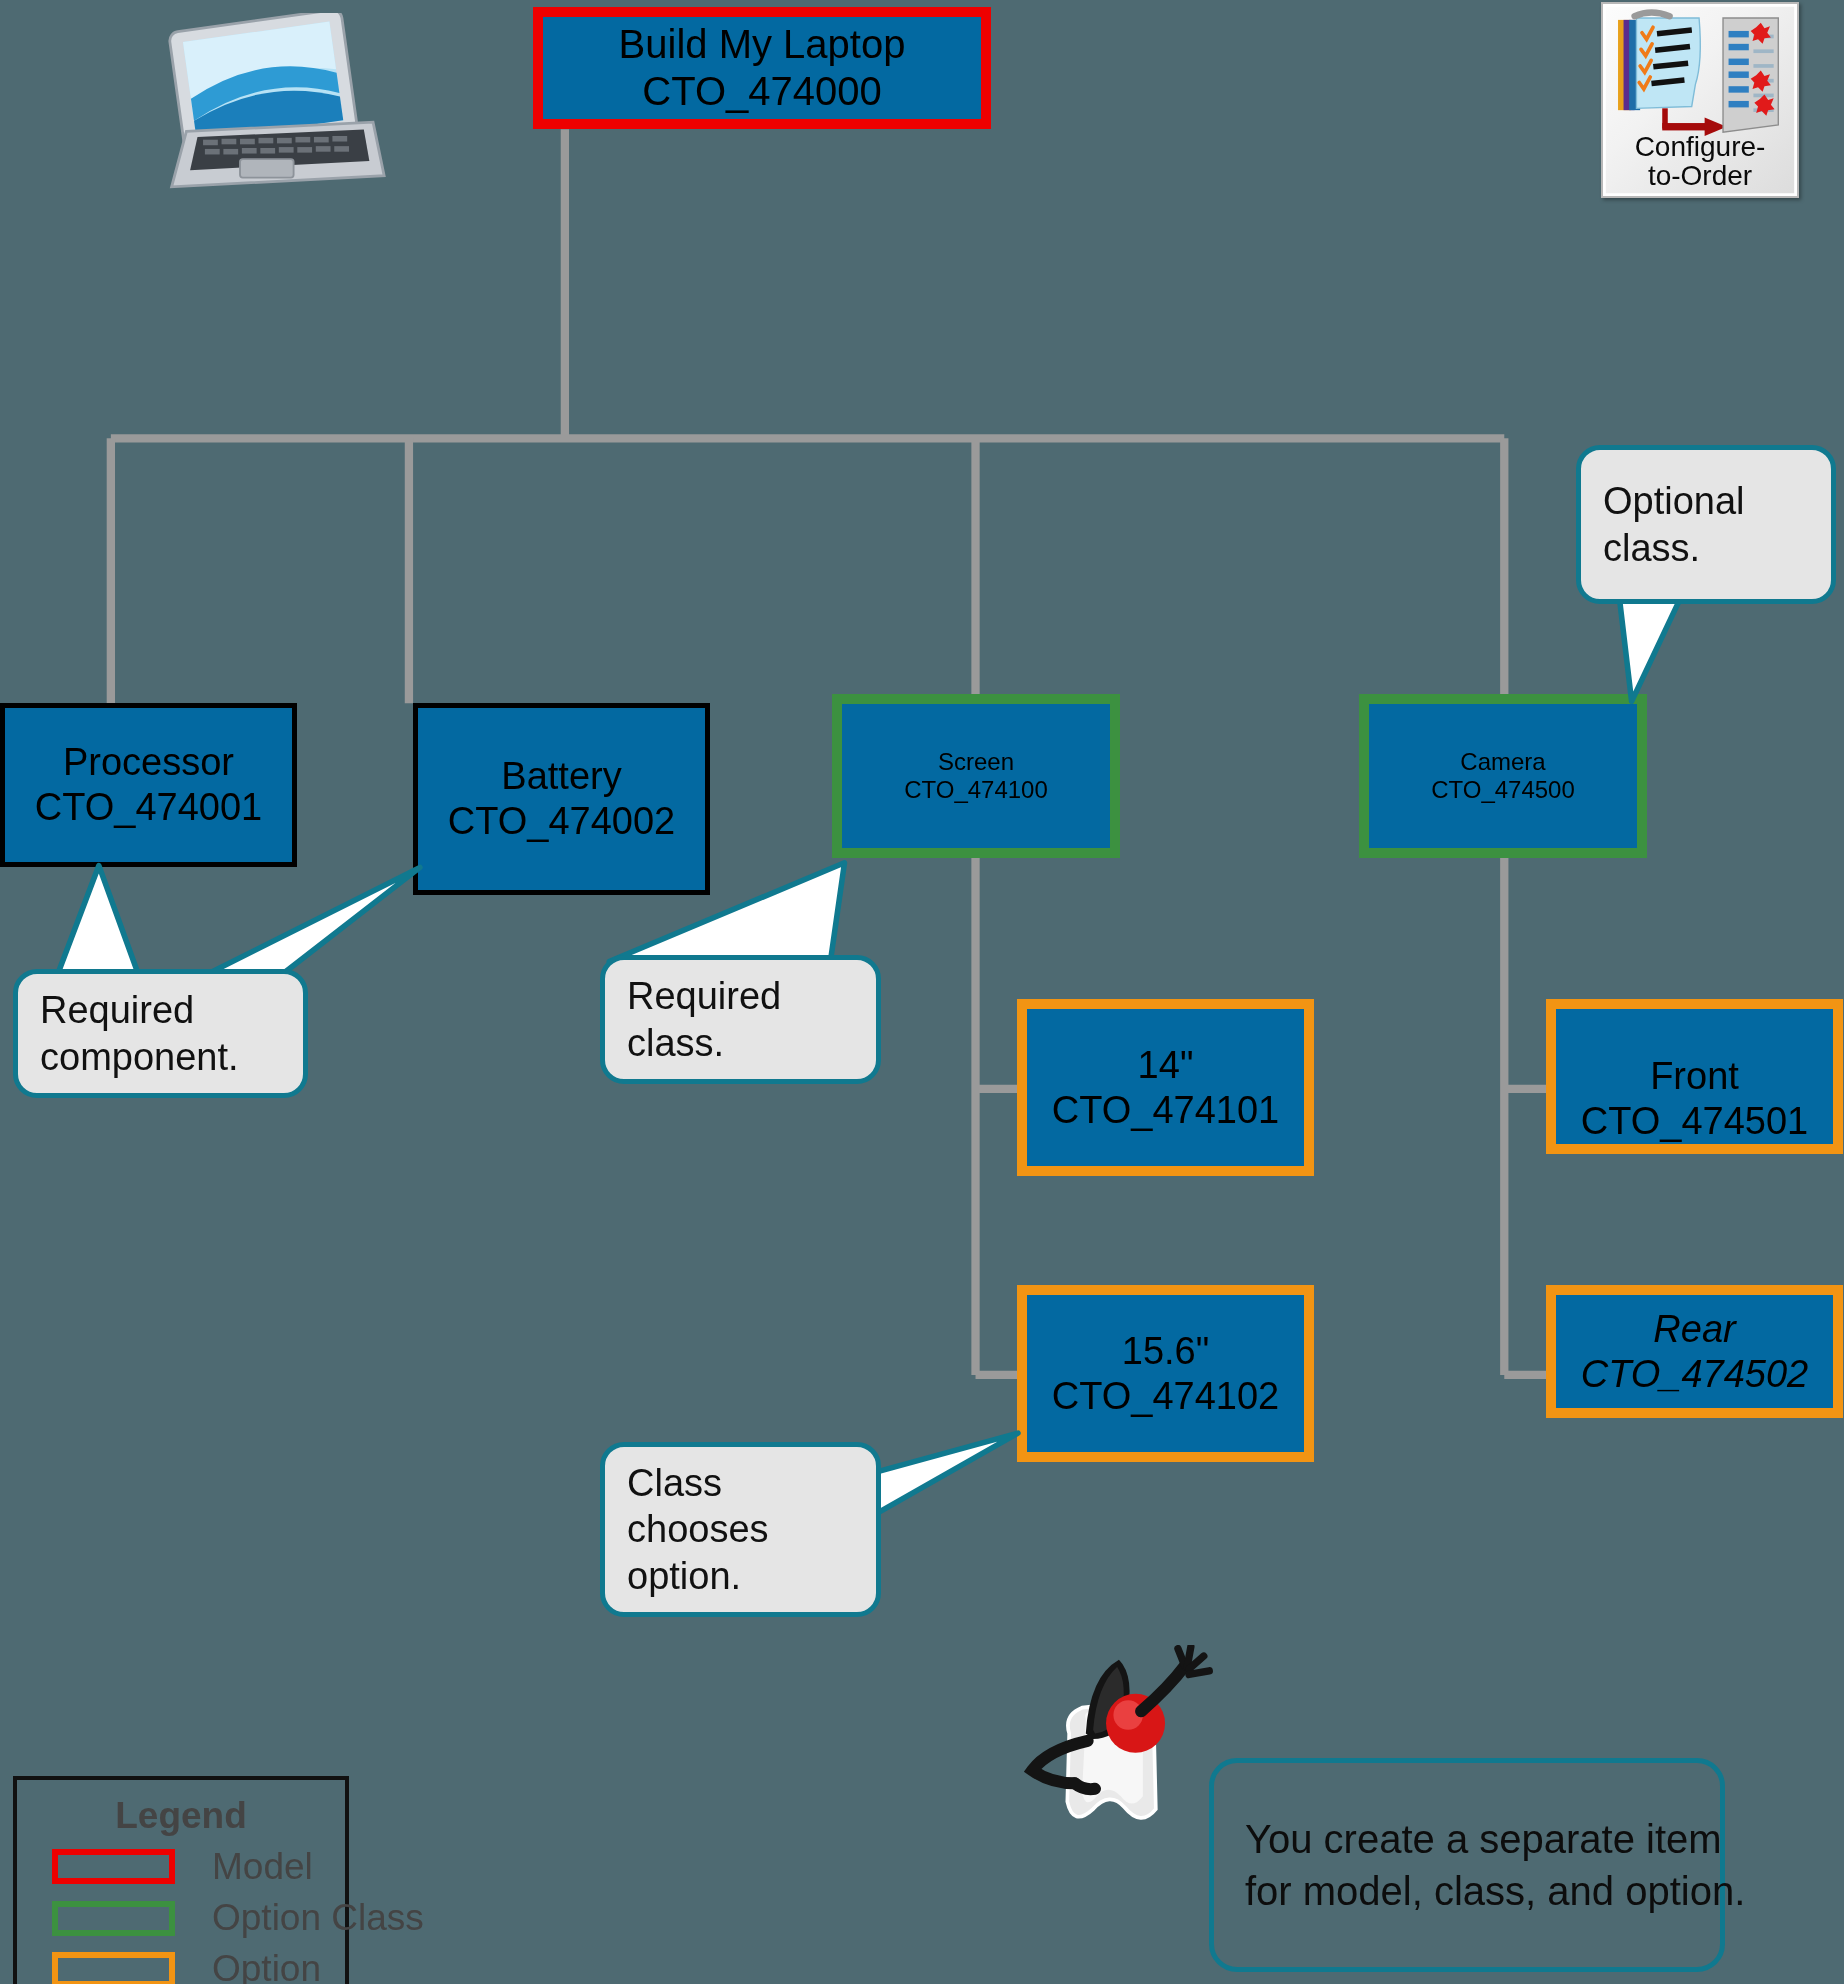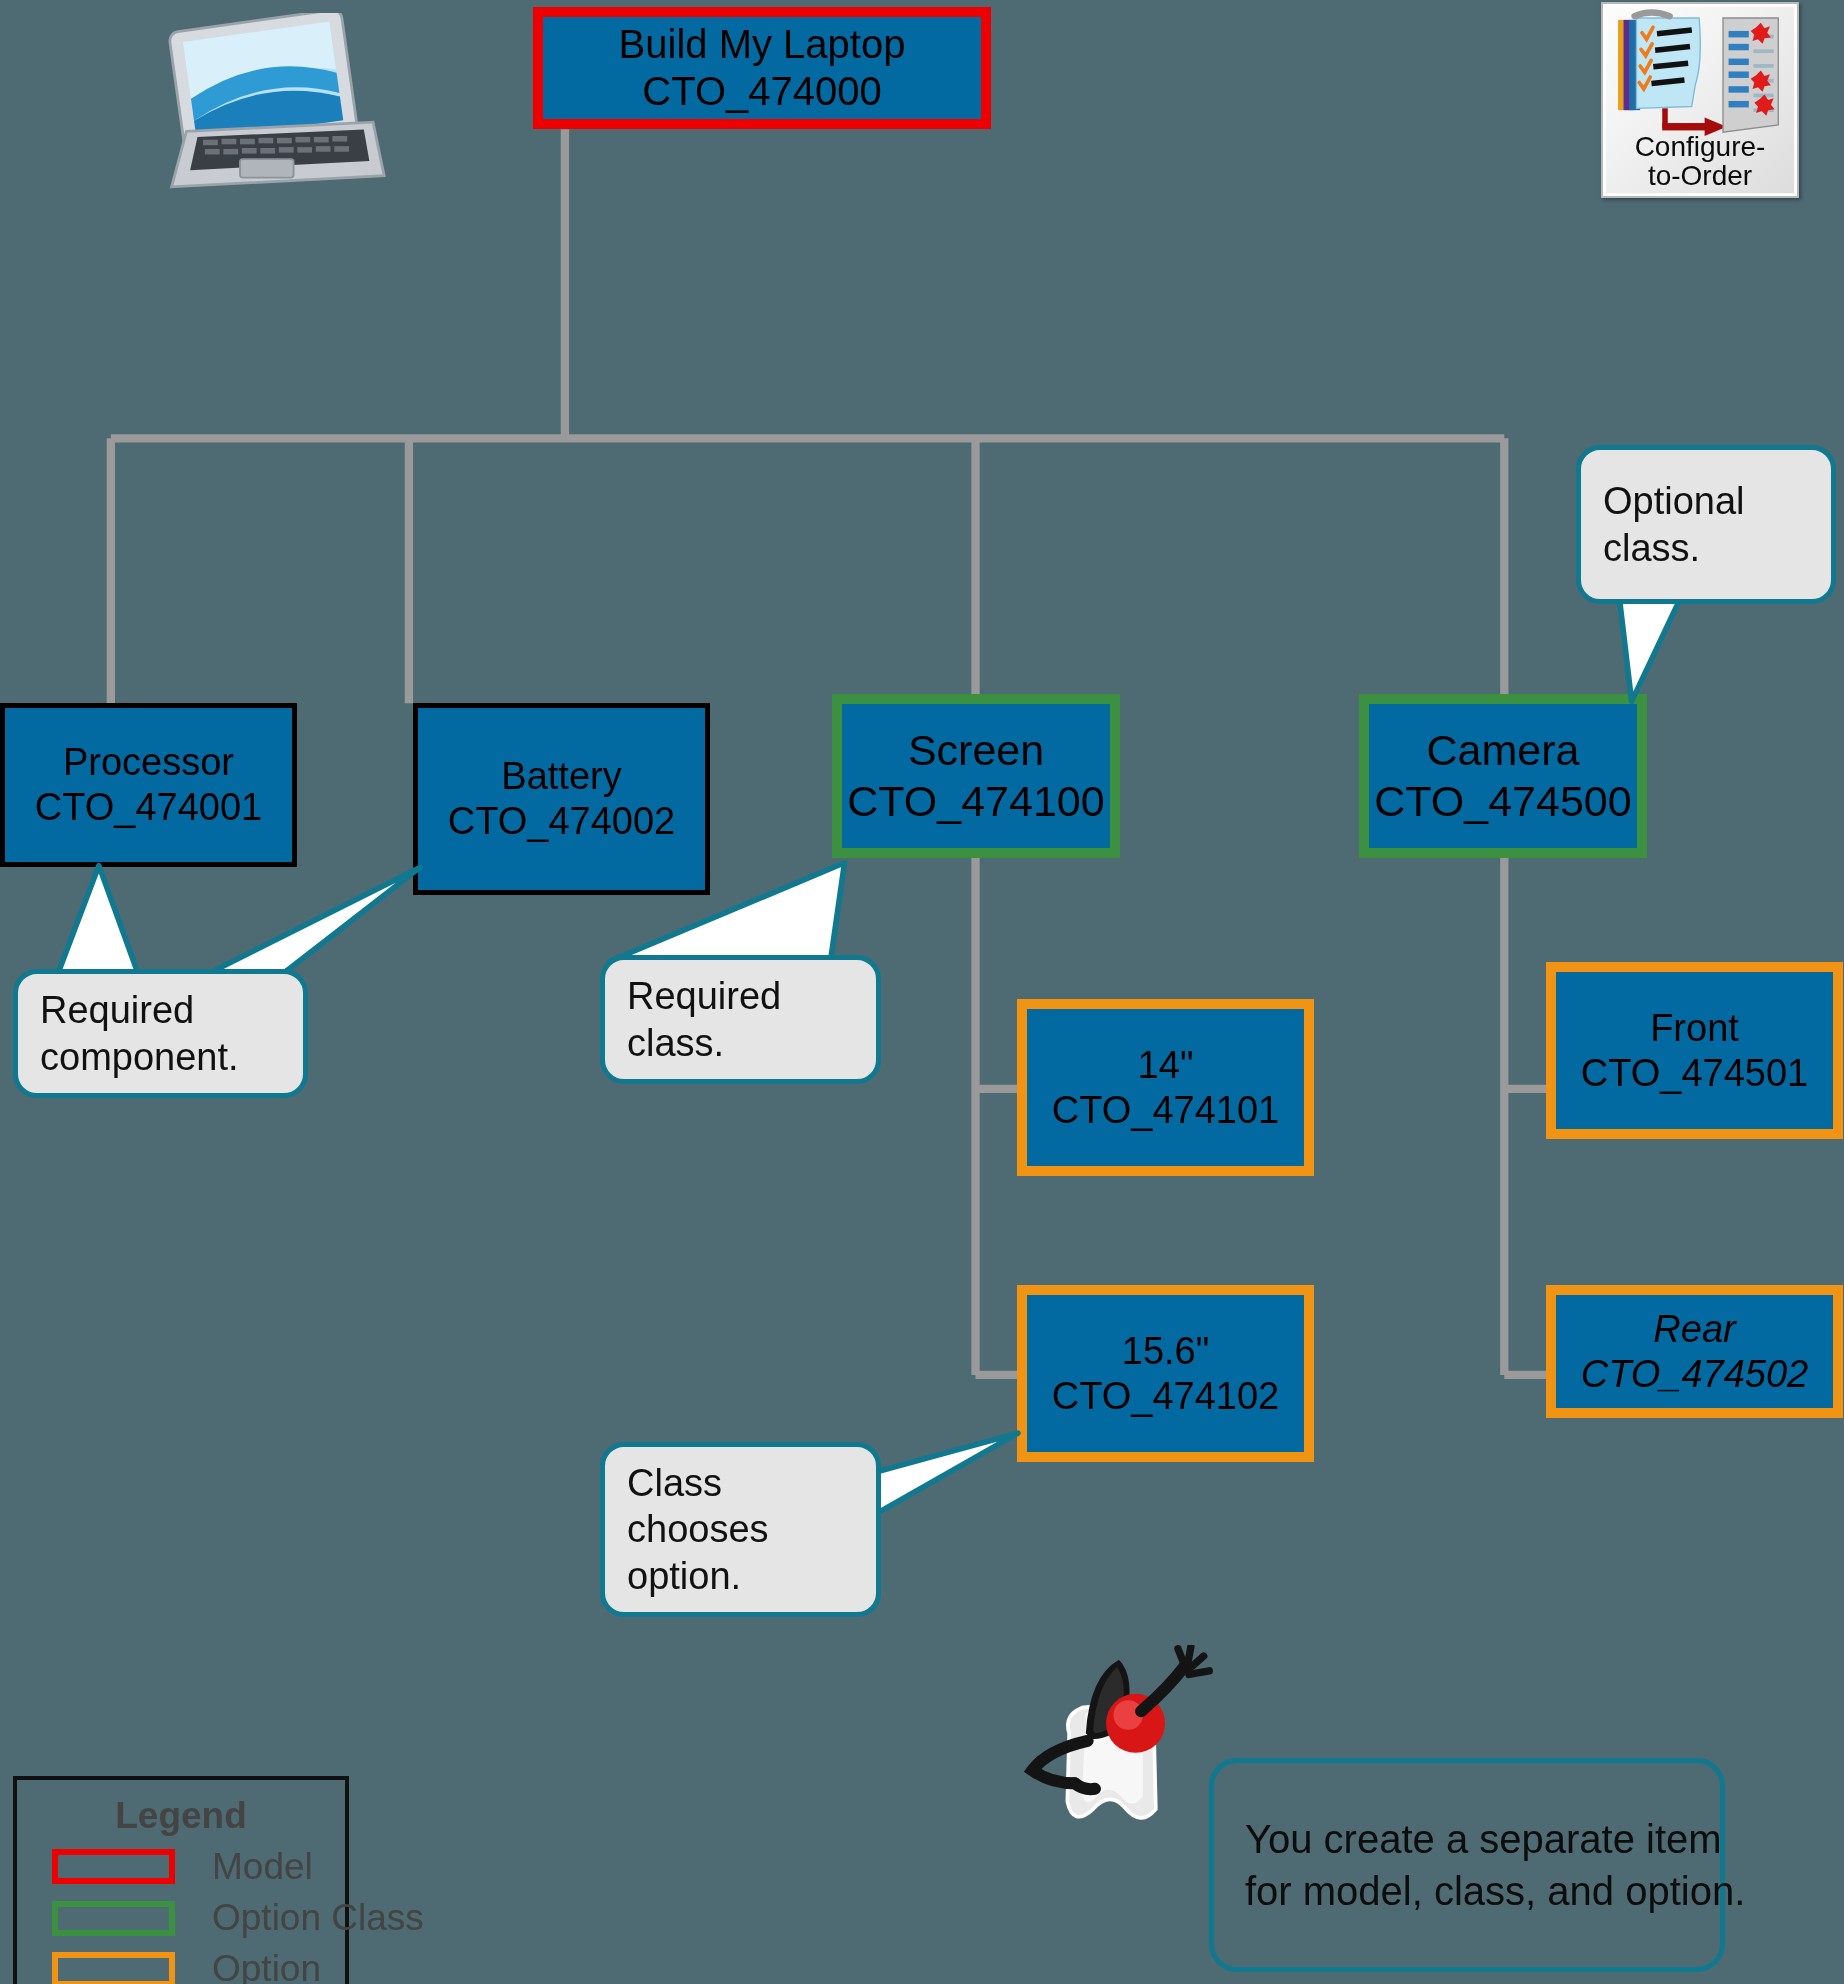--- a/index.html
+++ b/index.html
@@ -23,21 +23,21 @@
     display:flex;flex-direction:column;
     align-items:center;justify-content:center;
     color:#000;
     line-height:1.18;
     text-align:center;
   }
   .node .l1,.node .l2{display:block;white-space:nowrap;}
 
   .model{border:10px solid #ee0000;font-size:40px;}
   .plain{border:5.5px solid #000000;font-size:38px;}
-  .oclass{border:10px solid #3c9140;font-size:43px;}
+  .oclass{border:10px solid #3c9140;font-size:24px;}
   .option{border:10px solid #f29413;font-size:38px;}
 
   
   .callout{
     position:absolute;
     background:#e5e5e5;
     border:5.5px solid #10798f;
     border-radius:24px;
     box-sizing:border-box;
     color:#111;
@@ -177,21 +177,21 @@
   <div class="node option" style="left:1017px;top:999px;width:297px;height:177px;">
     <span class="l1">14"</span>
     <span class="l2">CTO_474101</span>
   </div>
 
   <div class="node option" style="left:1017px;top:1285px;width:297px;height:177px;">
     <span class="l1">15.6"</span>
     <span class="l2">CTO_474102</span>
   </div>
 
-  <div class="node option" style="left:1546px;top:962px;width:297px;height:177px;">
+  <div class="node option" style="left:1546px;top:999px;width:297px;height:155px;justify-content:flex-end;">
     <span class="l1">Front</span>
     <span class="l2">CTO_474501</span>
   </div>
 
   <div class="node option" style="left:1546px;top:1285px;width:297px;height:133px;font-style:italic;">
     <span class="l1">Rear</span>
     <span class="l2">CTO_474502</span>
   </div>
 
   <div class="callout" style="left:13px;top:969px;width:295px;height:129px;">

